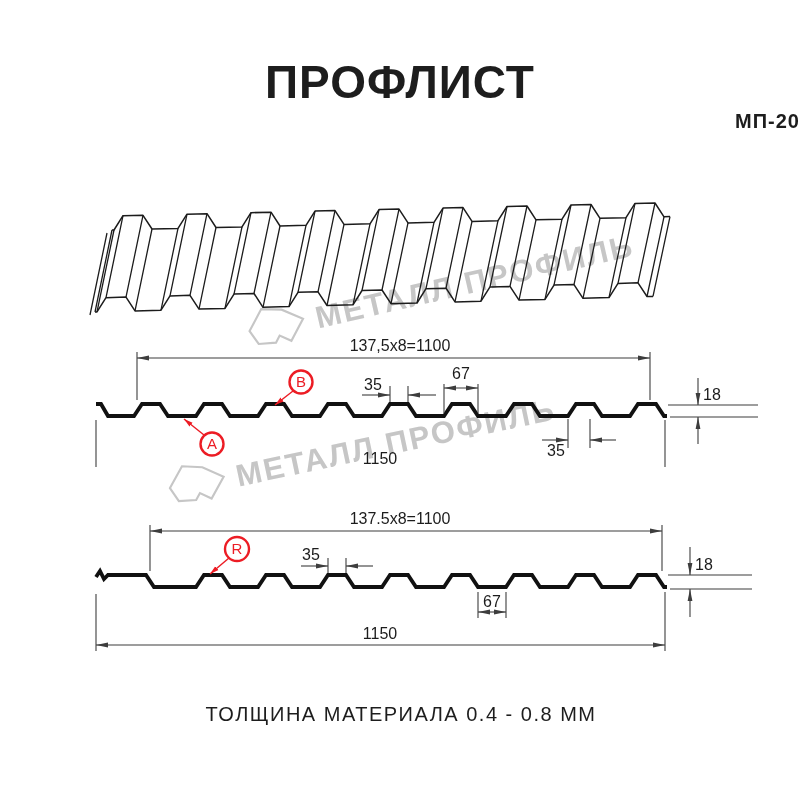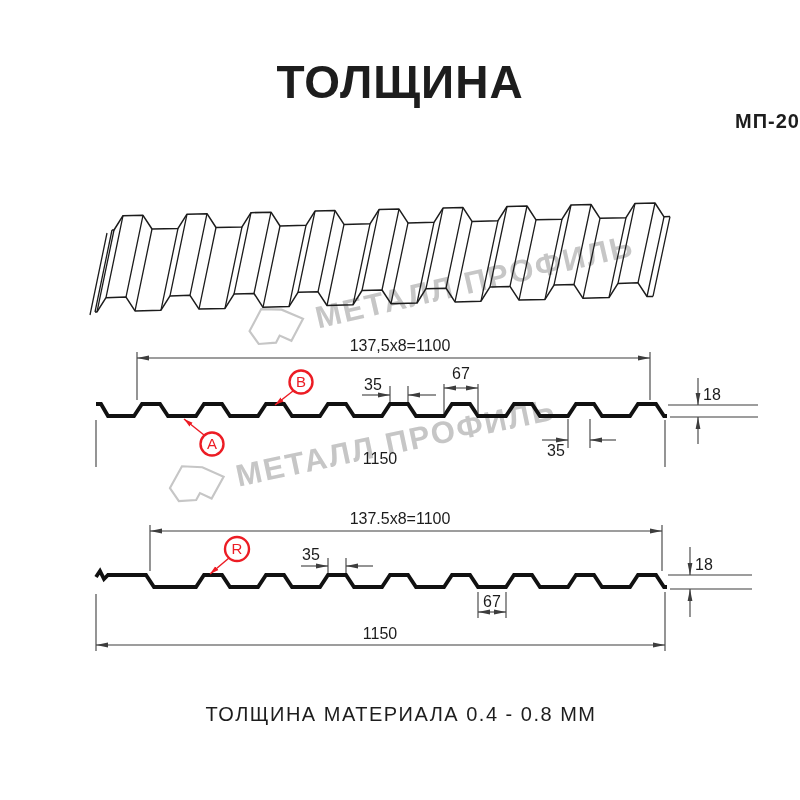--- a/index.html
+++ b/index.html
@@ -18,21 +18,21 @@
   .wm2{left:172px;top:462px;transform:rotate(-12deg);transform-origin:0 100%;}
   .lay{position:absolute;z-index:2;}
   svg text{font-family:"Liberation Sans",sans-serif;fill:#1c1c1c;font-size:16px;}
   svg .redletter{fill:#ec1c24;font-size:15px;font-weight:400;}
 </style>
 </head>
 <body>
 
 <div class="page">
 
-  <div class="title">ТОЛЩИНА</div>
+  <div class="title">ПРОФЛИСТ</div>
   <div class="subtitle">МП-20</div>
 
   <div class="wm wm1">
     <svg width="60" height="48" viewBox="0 0 70 55">
       <polygon points="3,30 22,8 45,14 67,30 48,52 36,43 30,50 10,47" fill="none" stroke="#c6c6c6" stroke-width="2.5"></polygon>
     </svg>
     <span class="wm-text">МЕТАЛЛ ПРОФИЛЬ</span>
   </div>
 
   <div class="wm wm2">

